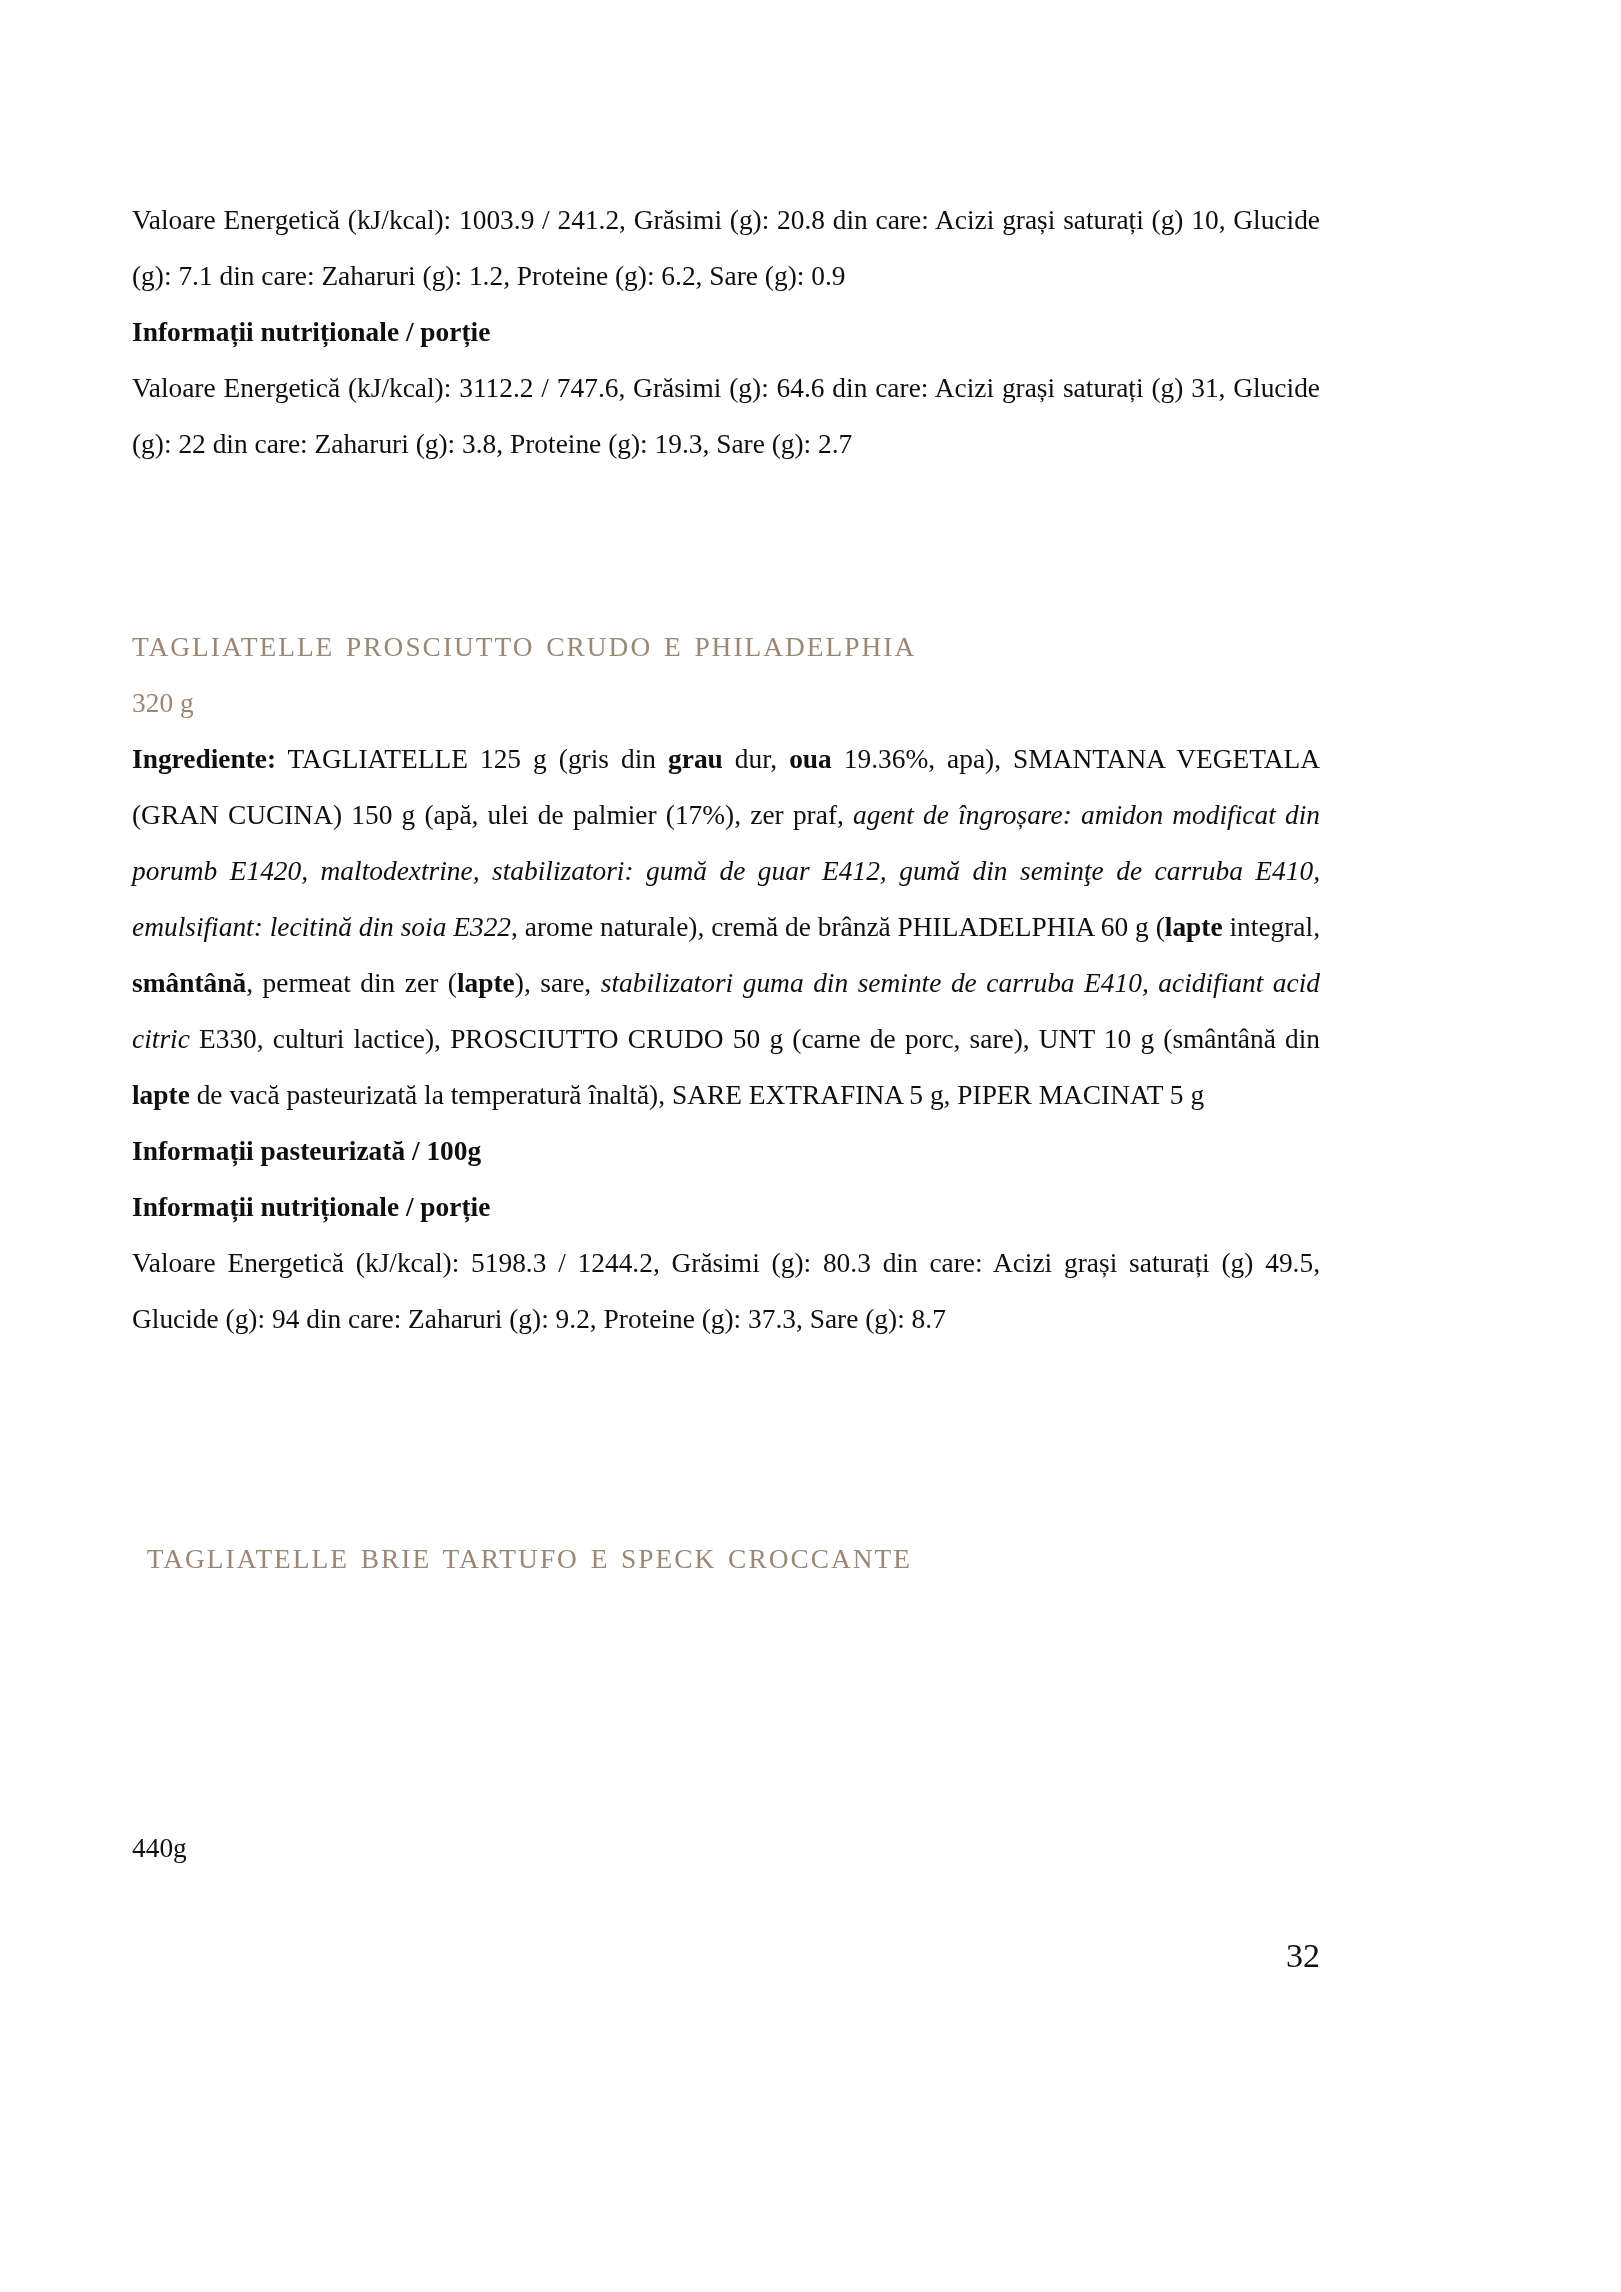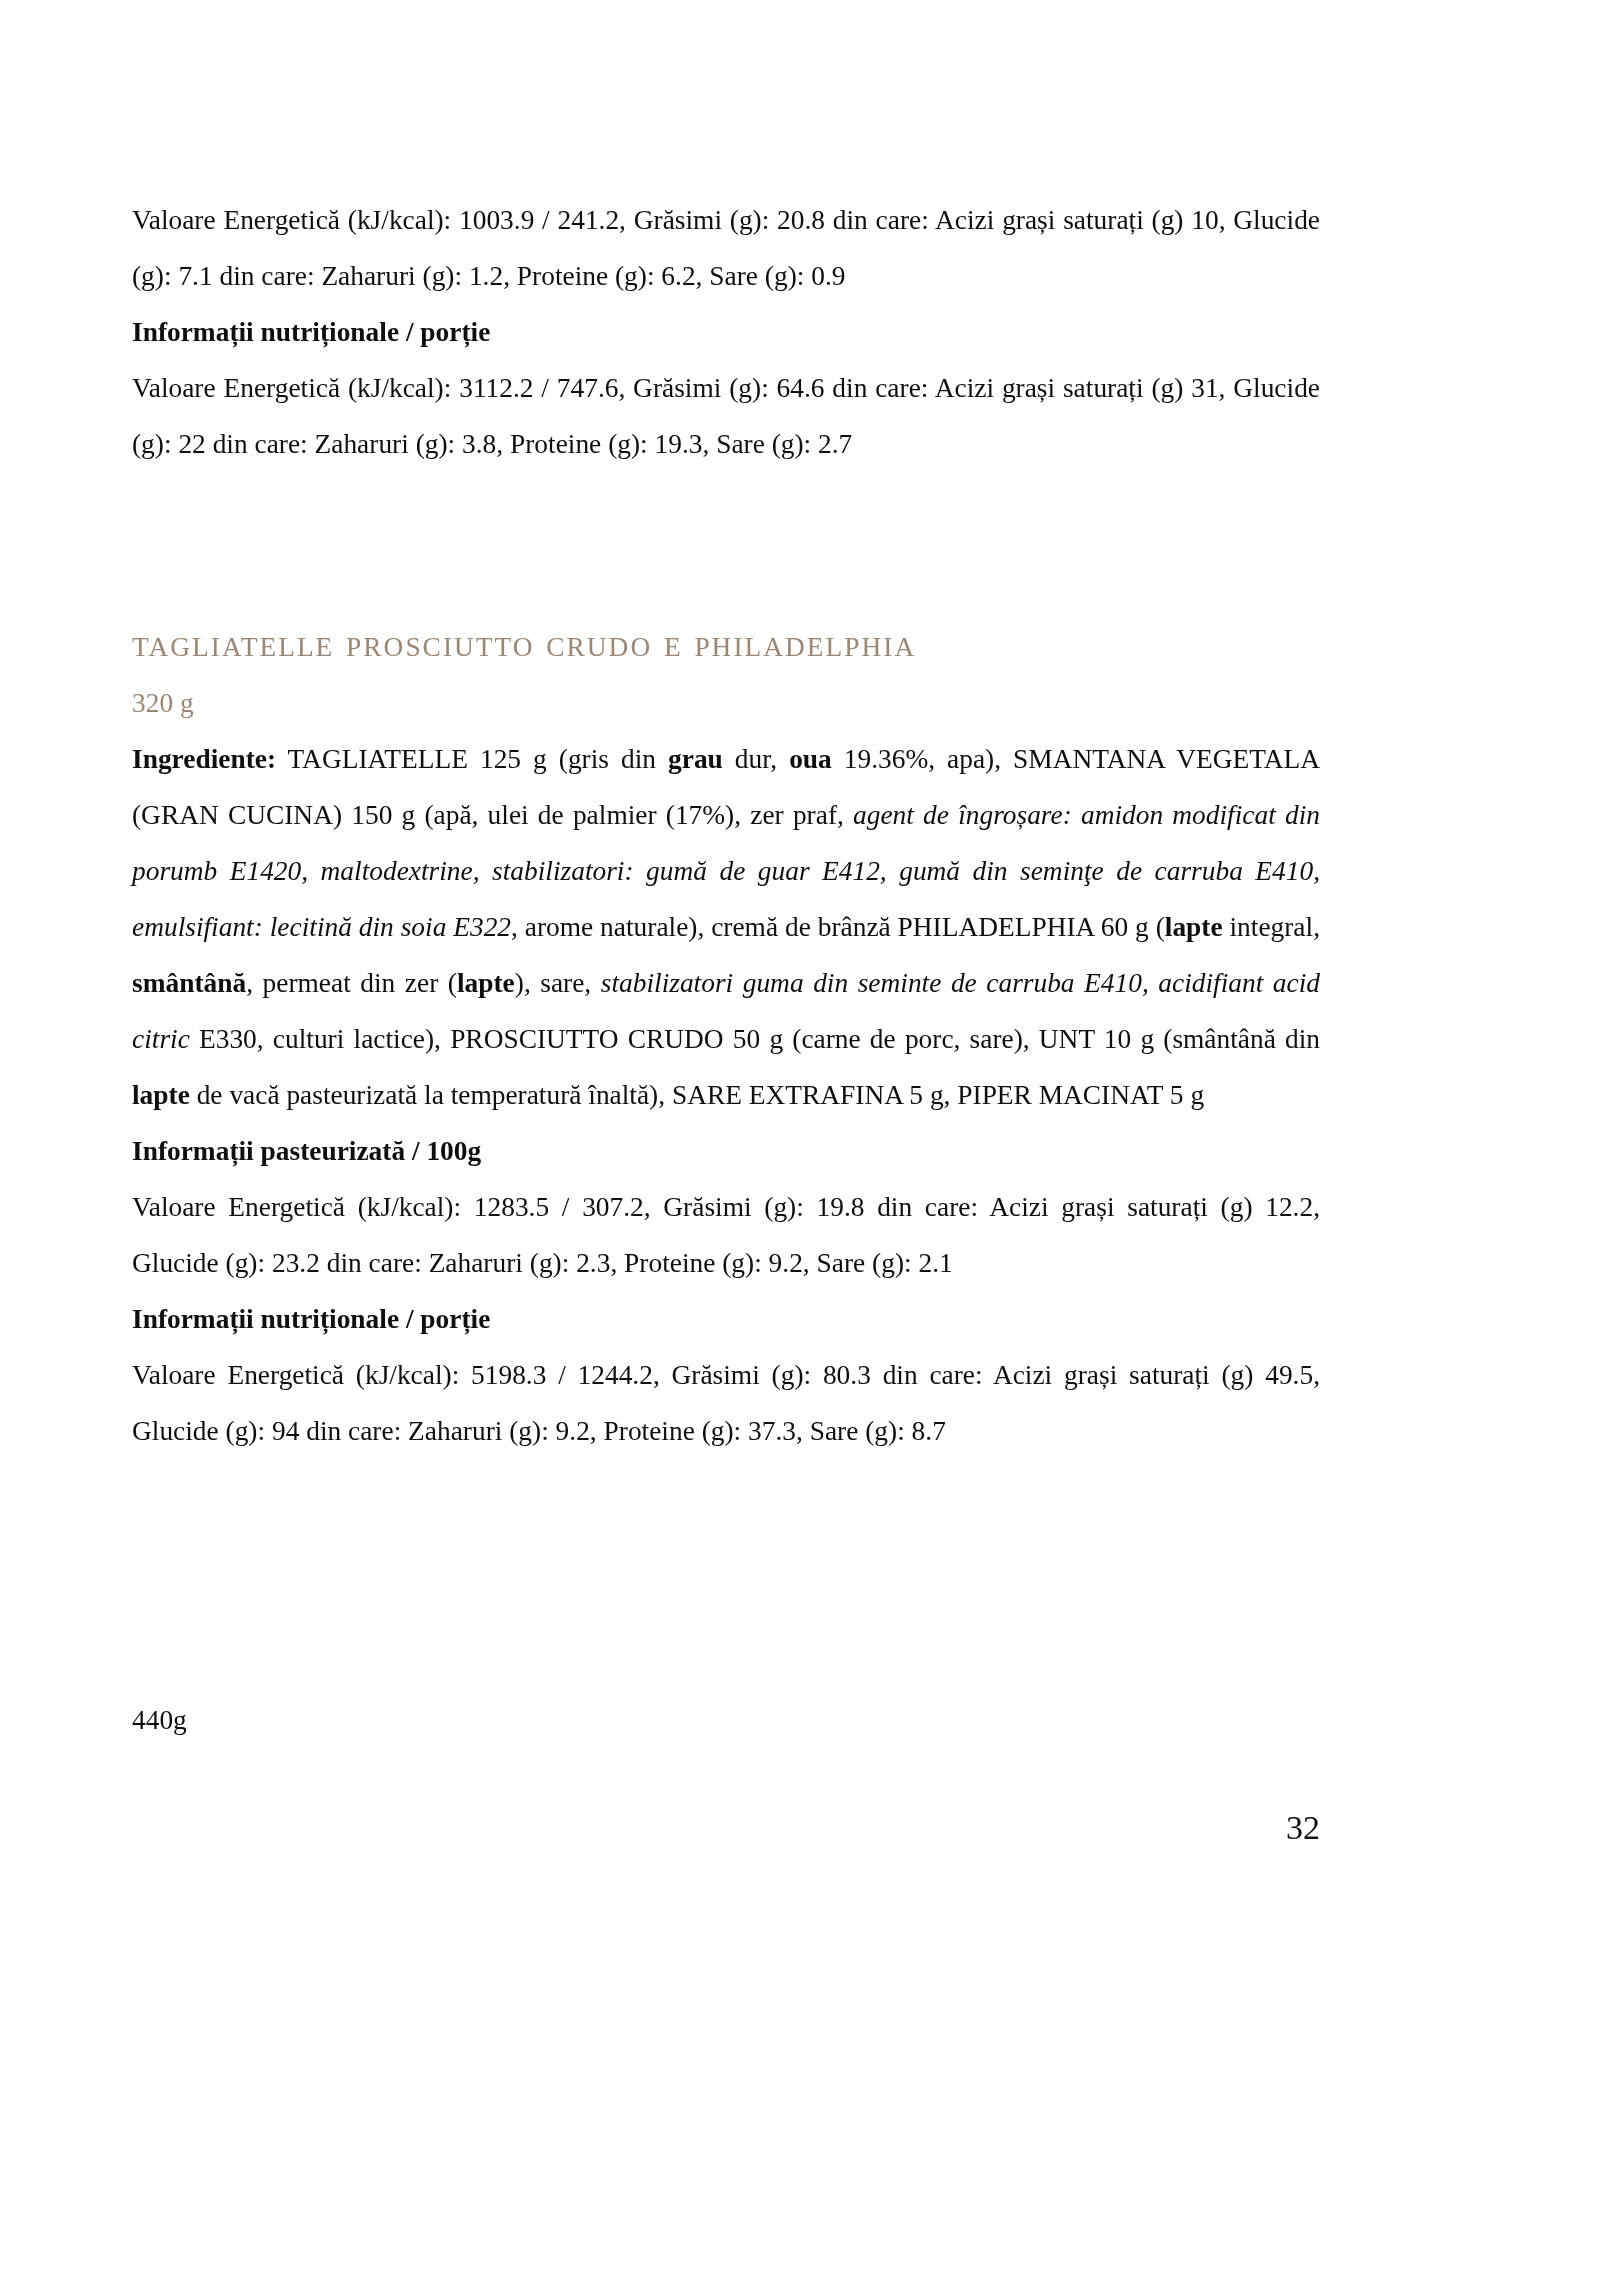--- a/index.html
+++ b/index.html
@@ -62,20 +62,20 @@
 
 <div class="page" data-name="document-page">
   <div class="content" data-name="document-content">
       <p class="body-para" data-name="nutrition-values-100g-previous-product"><span class="seg-regular" data-name="nutrition-values-100g-previous-product-segment">Valoare Energetică (kJ/kcal): 1003.9 / 241.2, Grăsimi (g): 20.8 din care: Acizi grași saturați (g) 10, Glucide (g): 7.1 din care: Zaharuri (g): 1.2, Proteine (g): 6.2, Sare (g): 0.9</span></p>
       <p class="bold-heading" data-name="nutrition-heading-portie-previous-product"><span class="seg-bold" data-name="nutrition-heading-portie-previous-product-segment">Informații nutriționale / porție</span></p>
       <p class="body-para" data-name="nutrition-values-portie-previous-product"><span class="seg-regular" data-name="nutrition-values-portie-previous-product-segment">Valoare Energetică (kJ/kcal): 3112.2 / 747.6, Grăsimi (g): 64.6 din care: Acizi grași saturați (g) 31, Glucide (g): 22 din care: Zaharuri (g): 3.8, Proteine (g): 19.3, Sare (g): 2.7</span></p>
       <p class="product-title" data-name="product-title-1"><span class="seg-regular" data-name="product-title-1-segment">TAGLIATELLE PROSCIUTTO CRUDO E PHILADELPHIA</span></p>
       <p class="product-weight" data-name="product-weight-1"><span class="seg-regular" data-name="product-weight-1-segment">320 g</span></p>
       <p class="body-para" data-name="ingredients-paragraph"><span class="seg-bold" data-name="ingredients-paragraph-segment">Ingrediente:</span><span class="seg-regular" data-name="ingredients-paragraph-segment"> TAGLIATELLE 125 g (gris din </span><span class="seg-bold" data-name="ingredients-paragraph-segment">grau</span><span class="seg-regular" data-name="ingredients-paragraph-segment"> dur, </span><span class="seg-bold" data-name="ingredients-paragraph-segment">oua</span><span class="seg-regular" data-name="ingredients-paragraph-segment"> 19.36%, apa), SMANTANA VEGETALA (GRAN CUCINA) 150 g (apă, ulei de palmier (17%), zer praf, </span><span class="seg-italic" data-name="ingredients-paragraph-segment">agent de îngroșare: amidon modificat din porumb E1420, maltodextrine, stabilizatori: gumă de guar E412, gumă din seminţe de carruba E410, emulsifiant: lecitină din soia E322</span><span class="seg-regular" data-name="ingredients-paragraph-segment">, arome naturale), cremă de brânză PHILADELPHIA 60 g (</span><span class="seg-bold" data-name="ingredients-paragraph-segment">lapte</span><span class="seg-regular" data-name="ingredients-paragraph-segment"> integral, </span><span class="seg-bold" data-name="ingredients-paragraph-segment">smântână</span><span class="seg-regular" data-name="ingredients-paragraph-segment">, permeat din zer (</span><span class="seg-bold" data-name="ingredients-paragraph-segment">lapte</span><span class="seg-regular" data-name="ingredients-paragraph-segment">), sare, </span><span class="seg-italic" data-name="ingredients-paragraph-segment">stabilizatori guma din seminte de carruba E410, acidifiant acid citric</span><span class="seg-regular" data-name="ingredients-paragraph-segment"> E330, culturi lactice), PROSCIUTTO CRUDO 50 g (carne de porc, sare), UNT 10 g (smântână din </span><span class="seg-bold" data-name="ingredients-paragraph-segment">lapte</span><span class="seg-regular" data-name="ingredients-paragraph-segment"> de vacă pasteurizată la temperatură înaltă), SARE EXTRAFINA 5 g, PIPER MACINAT 5 g</span></p>
       <p class="bold-heading" data-name="nutrition-heading-100g"><span class="seg-bold" data-name="nutrition-heading-100g-segment">Informații pasteurizată / 100g</span></p>
-      <p class="body-para" data-name="nutrition-values-100g"><span class="seg-regular" data-name="nutrition-values-100g-segment">Valoare Energetică (kJ/kcal): 1283.5 / 307.2, Grăsimi (g): 19.8 din care: Acizi grași saturați (g) 12.2, Glucide (g): 23.2 din care: Zaharuri (g): 2.3, Proteine (g): 9.2, Sare (g): 2.1</span></p>
       <p class="bold-heading" data-name="nutrition-heading-portie"><span class="seg-bold" data-name="nutrition-heading-portie-segment">Informații nutriționale / porție</span></p>
       <p class="body-para" data-name="nutrition-values-portie"><span class="seg-regular" data-name="nutrition-values-portie-segment">Valoare Energetică (kJ/kcal): 5198.3 / 1244.2, Grăsimi (g): 80.3 din care: Acizi grași saturați (g) 49.5, Glucide (g): 94 din care: Zaharuri (g): 9.2, Proteine (g): 37.3, Sare (g): 8.7</span></p>
+      <p class="product-title" data-name="product-title-2"><span class="seg-regular" data-name="product-title-2-segment">TAGLIATELLE BRIE TARTUFO E SPECK CROCCANTE</span></p>
       <p class="body-para" data-name="product-weight-2"><span class="seg-regular" data-name="product-weight-2-segment">440g</span></p>
     </div>
   <div class="page-number" data-name="page-number">32</div>
 </div>
 
 
 </body></html>

